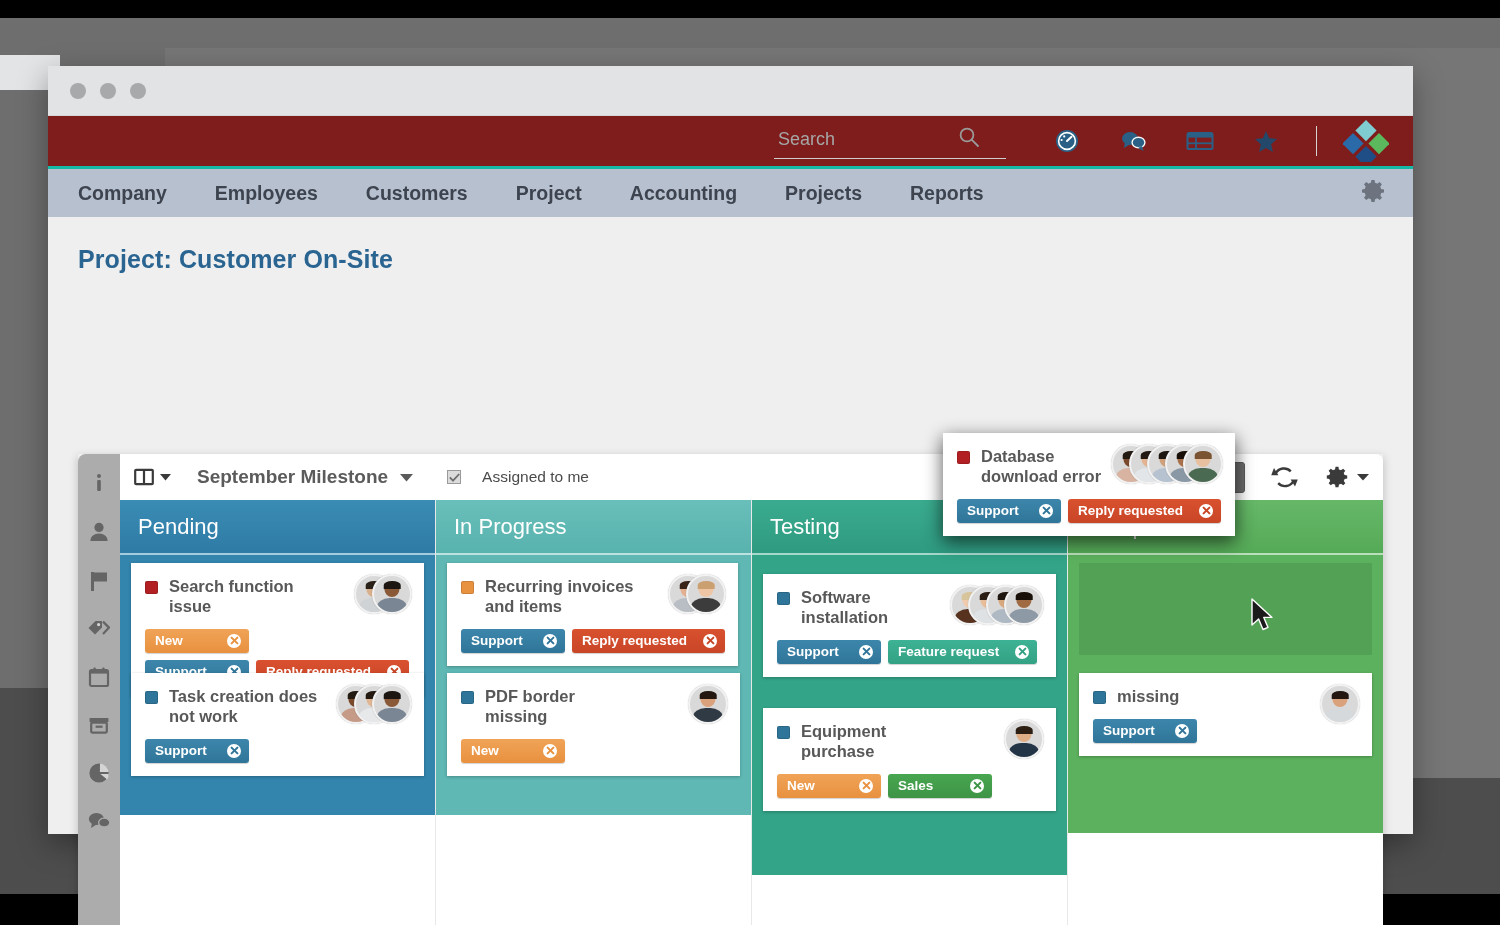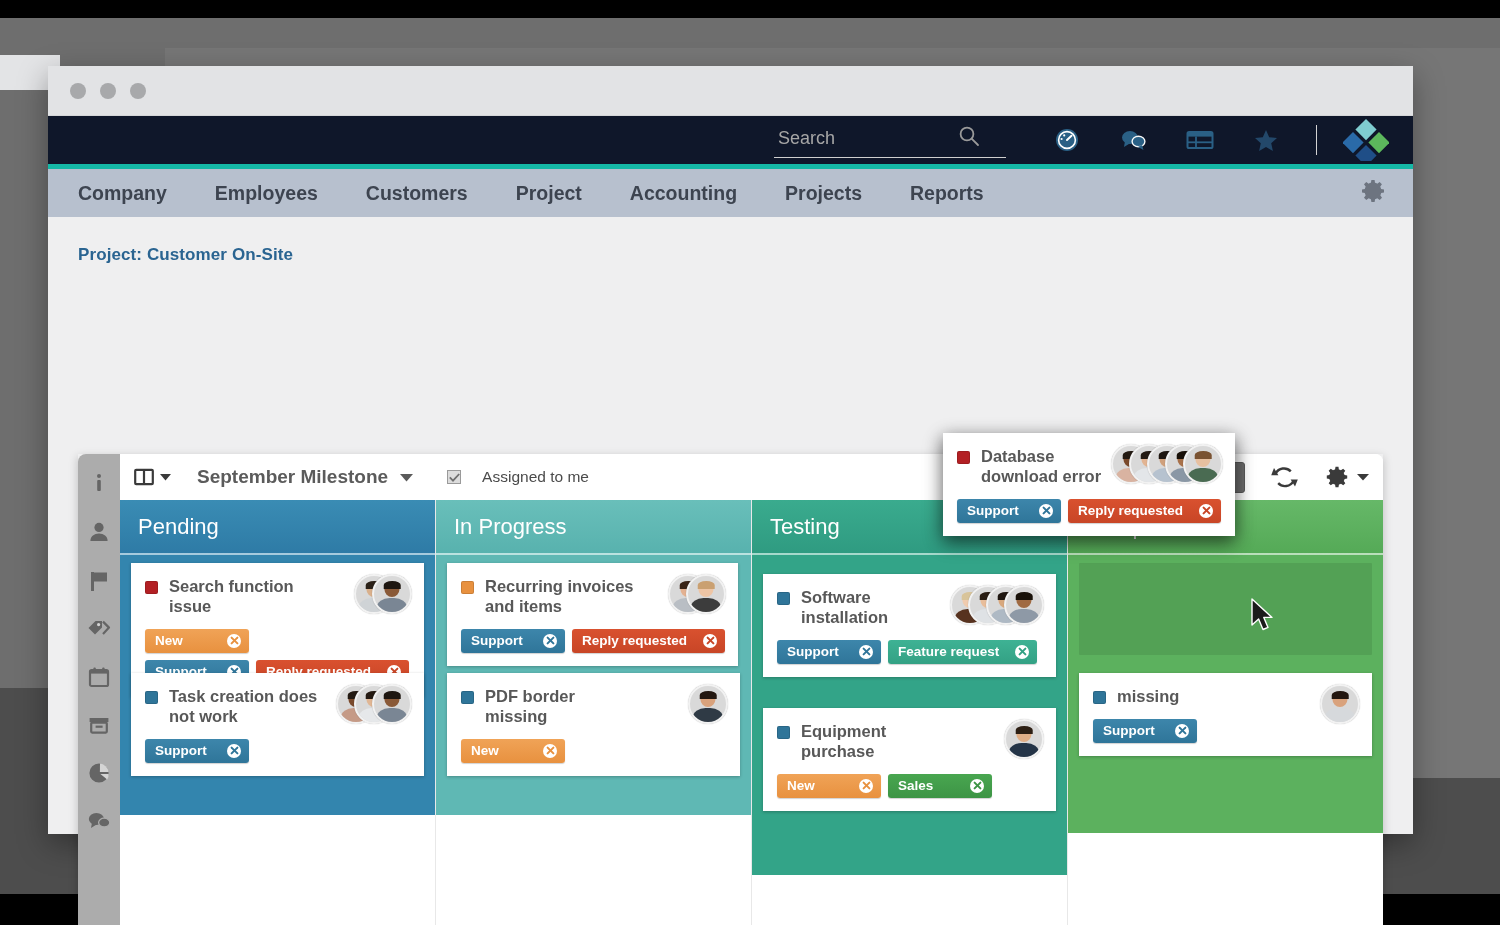--- a/index.html
+++ b/index.html
@@ -28,22 +28,22 @@
   }
   .titlebar {
     height: 50px; background: #e2e3e5;
     border-bottom: 1px solid #d5d6d8;
     display: flex; align-items: center; padding-left: 22px;
   }
   .dot { width: 16px; height: 16px; border-radius: 50%; background: #a8a9ab; margin-right: 14px; }
 
   
   .topbar {
-    height: 53px; background: #0f172a;
-    border-bottom: 5px solid #14b8a6;
+    height: 53px; background: #7f1d1d;
+    border-bottom: 3px solid #14b8a6;
     display: flex; align-items: center; justify-content: flex-end;
     padding-right: 16px;
   }
   .searchbox {
     display: flex; align-items: center; gap: 10px;
     border-bottom: 1px solid #cfcfcf;
     width: 232px; padding: 3px 4px 6px 4px; margin-right: 28px;
   }
   .searchbox input {
     border: 0; outline: 0; background: transparent;
@@ -64,21 +64,21 @@
   .navitem {
     font-size: 19.5px; font-weight: bold; color: #3d4450;
     margin-right: 48px; cursor: pointer; white-space: nowrap;
   }
   .nav-spacer { flex: 1; }
   .nav-gear { margin-right: 26px; cursor: pointer; }
 
   
   .page { background: #efeff0; height: calc(100% - 151px); position: relative; }
   .page-title {
-    font-size: 17px; font-weight: bold; color: #2a6491;
+    font-size: 25px; font-weight: bold; color: #2a6491;
     padding: 28px 0 22px 30px; letter-spacing: .1px;
   }
 
   
   .board-wrap {
     position: absolute; left: 30px; top: 237px;
     width: 1305px; height: 505px;
     display: flex;
     box-shadow: 0 3px 9px rgba(0,0,0,.22);
   }

